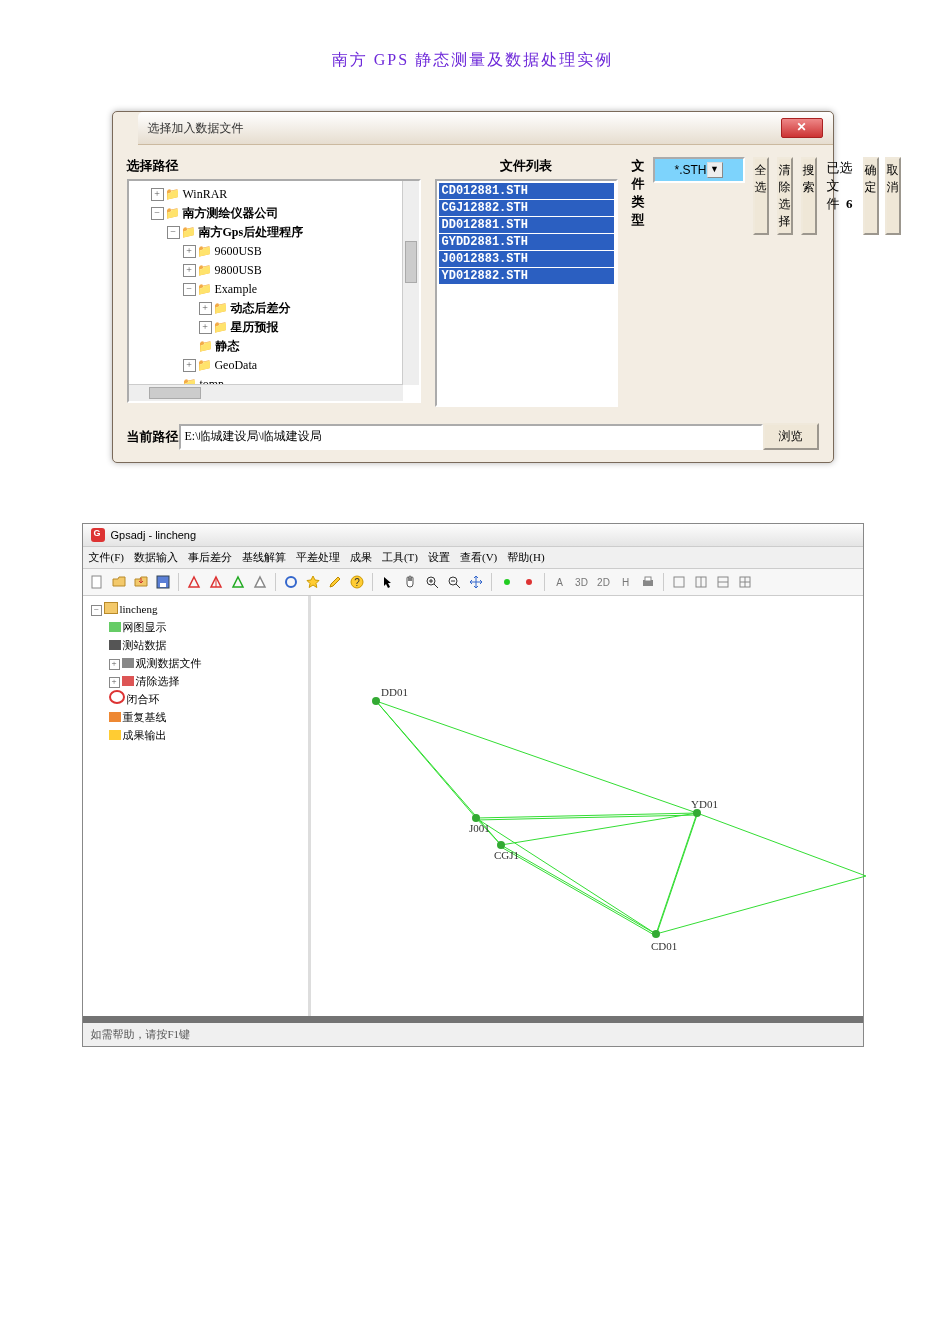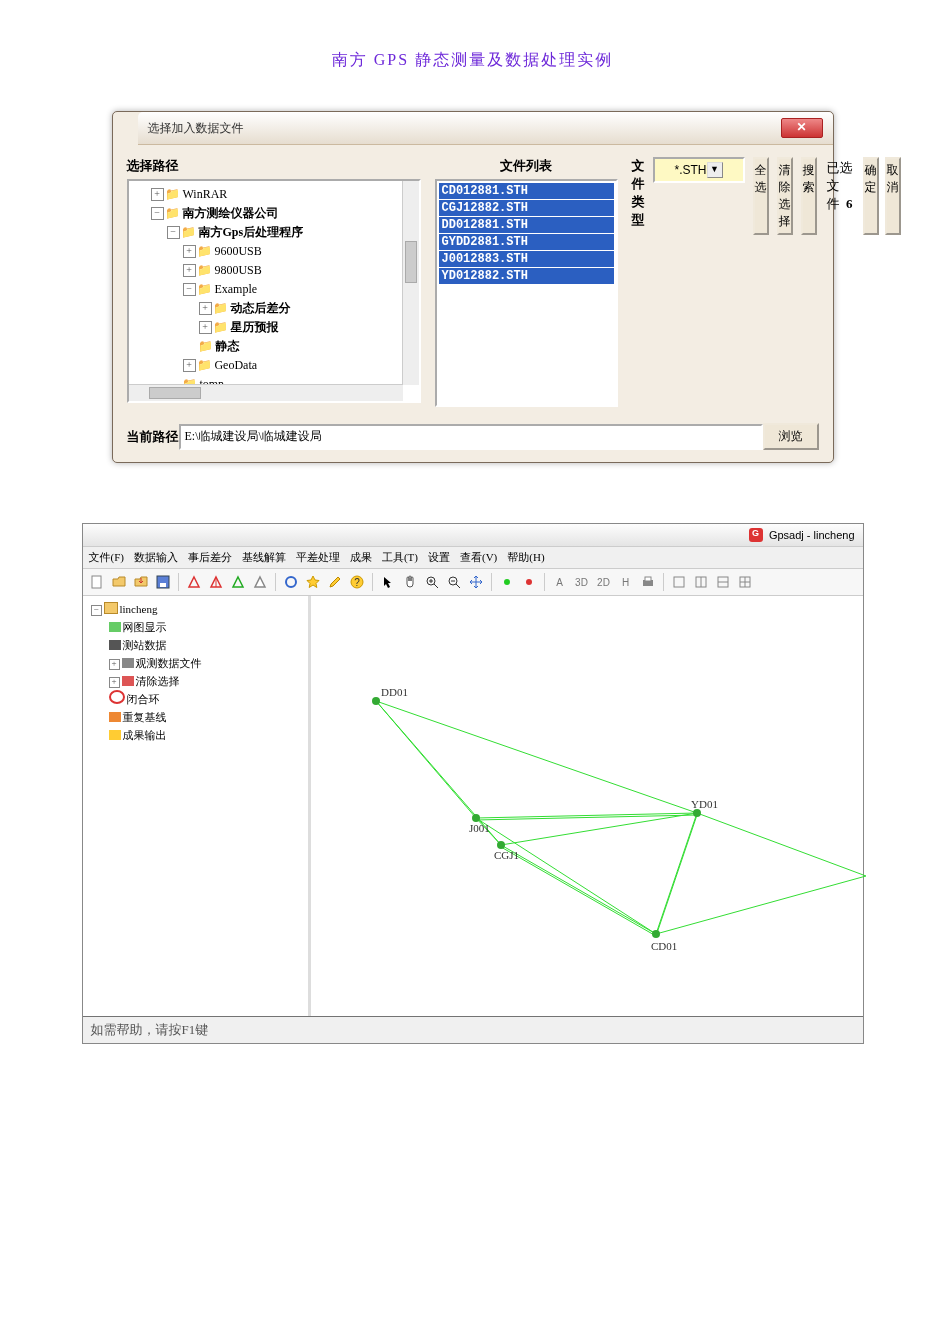--- a/index.html
+++ b/index.html
@@ -23,51 +23,51 @@
 .tree-vscroll .thumb { position:absolute; left:2px; right:2px; top:60px; height:40px; background:#ccc; border:1px solid #aaa; }
 .tree-hscroll { position:absolute; left:0; right:16px; bottom:0; height:16px; background:#eee; border-top:1px solid #ccc; }
 .tree-hscroll .thumb { position:absolute; top:2px; bottom:2px; left:20px; width:50px; background:#ccc; border:1px solid #aaa; }
 
 .filelist { border:2px inset #fff; background:#fff; width:175px; height:220px; padding:2px; }
 .filelist div { background:#2b5fc1; color:#fff; font-family:"Courier New",monospace; font-size:12px; padding:1px 3px; margin:0 0 1px 0; font-weight:bold; }
 
 .rcol { width:170px; }
 .grp { display:flex; gap:8px; }
 .ftlabel { font-weight:bold; text-align:center; font-family:SimSun; font-size:13px; }
-.sel { border:2px inset #fff; background:#fef9c3; display:flex; justify-content:flex-start; align-items:center; padding:1px 20px; font-size:12px; height:20px; }
+.sel { border:2px inset #fff; background:#7dd3fc; display:flex; justify-content:flex-start; align-items:center; padding:1px 20px; font-size:12px; height:20px; }
 .sel .arrow { border:1px outset #ddd; background:#eee; width:14px; height:14px; text-align:center; line-height:12px; font-size:9px; }
 .btn { border:2px outset #f0e9db; background:#efe7d7; text-align:center; padding:3px 0; font-size:12px; font-family:SimSun; }
 .selcnt { font-family:SimSun; font-size:13px; padding:2px 2px; }
 .okrow { display:flex; gap:6px; }
 .okrow .btn { flex:1; }
 
 .pathrow { display:flex; align-items:center; gap:0; margin-top:16px; }
 .pathlabel { font-family:SimSun; font-size:13px; font-weight:bold; }
 .pathinput { flex:1; border:2px inset #fff; background:#fff; padding:2px 4px; font-size:12px; height:18px; font-family:Tahoma,SimSun; }
 
 
 .appwin { width:780px; margin:0 auto; border:1px solid #888; background:#f3f3f3; font-size:11px; }
-.app-title { background:linear-gradient(#fdfdfd,#e4e4e4); padding:4px 8px; display:flex; align-items:center; gap:6px; border-bottom:1px solid #ccc;justify-content:flex-end; }
+.app-title { background:linear-gradient(#fdfdfd,#e4e4e4); padding:4px 8px; display:flex; align-items:center; gap:6px; border-bottom:1px solid #ccc; }
 .app-ico { width:14px; height:14px; background:#d33; border-radius:3px; display:inline-block; position:relative; }
 .app-ico::after{content:"G";color:#fff;font-size:9px;font-weight:bold;position:absolute;left:3px;top:0;}
 .menubar { background:#f0f0f0; padding:3px 6px; border-bottom:1px solid #ccc; font-family:SimSun; font-size:11px; display:flex; gap:10px; }
 .menubar span{cursor:default;}
 .toolbar { background:#f7f7f7; padding:3px 4px; border-bottom:1px solid #ccc; display:flex; gap:2px; align-items:center; flex-wrap:nowrap; font-size:10px; color:#555; }
 .tb { width:18px; height:18px; border:1px solid transparent; display:flex; align-items:center; justify-content:center; }
 .tb svg{display:block;}
 .tsep{width:1px;height:18px;background:#ccc;margin:0 3px;}
 .app-body { display:flex; height:420px; }
 .sidepanel { width:225px; border-right:2px inset #ddd; background:#fff; overflow:auto; }
 .sidetree { padding:4px; font-size:11px; line-height:18px; font-family:SimSun,Tahoma; }
 .sidetree ul{list-style:none;margin:0;padding-left:18px;}
 .sidetree .exp{width:9px;height:9px;line-height:7px;font-size:9px;}
 .ico-sm{display:inline-block;width:12px;height:10px;vertical-align:-1px;margin-right:2px;}
 .canvas { flex:1; background:#fff; position:relative; border-left:1px solid #ddd; }
 .canvas svg{position:absolute;left:0;top:0;}
-.statusbar { border-top:1px solid #737373; background:#f0f0f0; padding:4px 8px; font-size:13px; color:#555; font-family:SimSun; }
+.statusbar { border-top:7px solid #737373; background:#f0f0f0; padding:4px 8px; font-size:11px; color:#555; font-family:SimSun; }
 .tlabel{font-size:10px;color:#777;padding:0 2px;}
 </style>
 </head>
 <body>
 
 <div class="page">
   <div class="page-title">南方 GPS 静态测量及数据处理实例</div>
 
   <div class="dialog">
     <div class="dlg-title">

